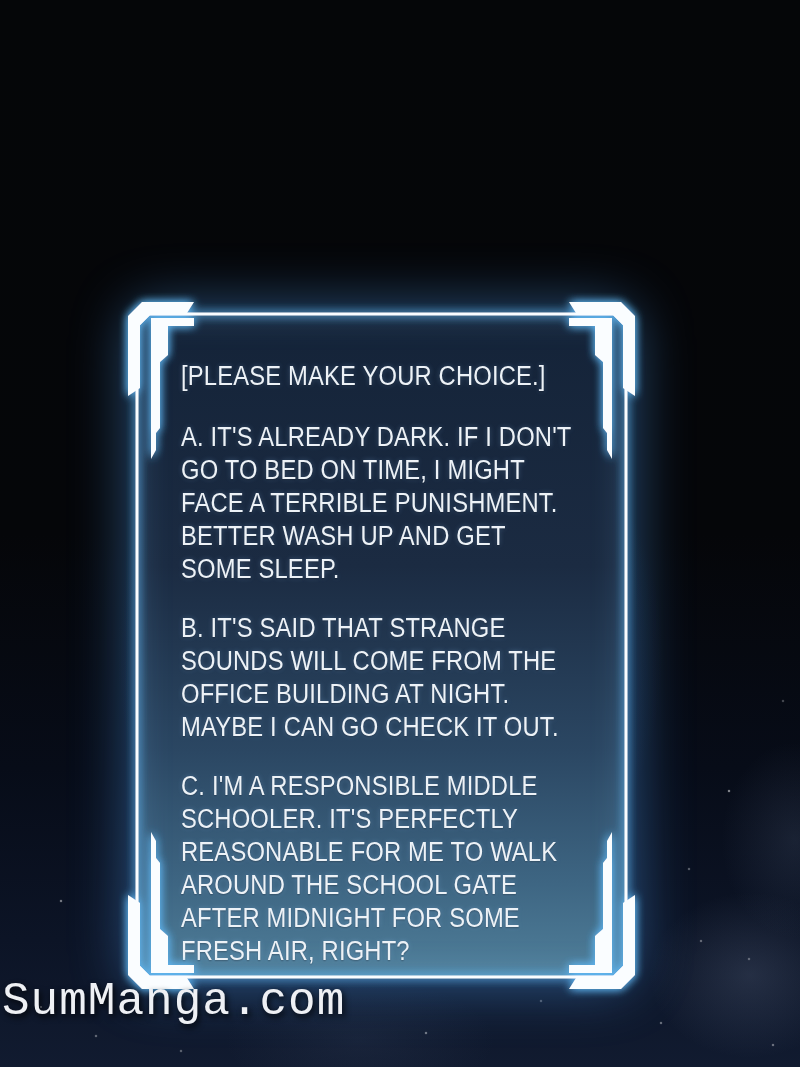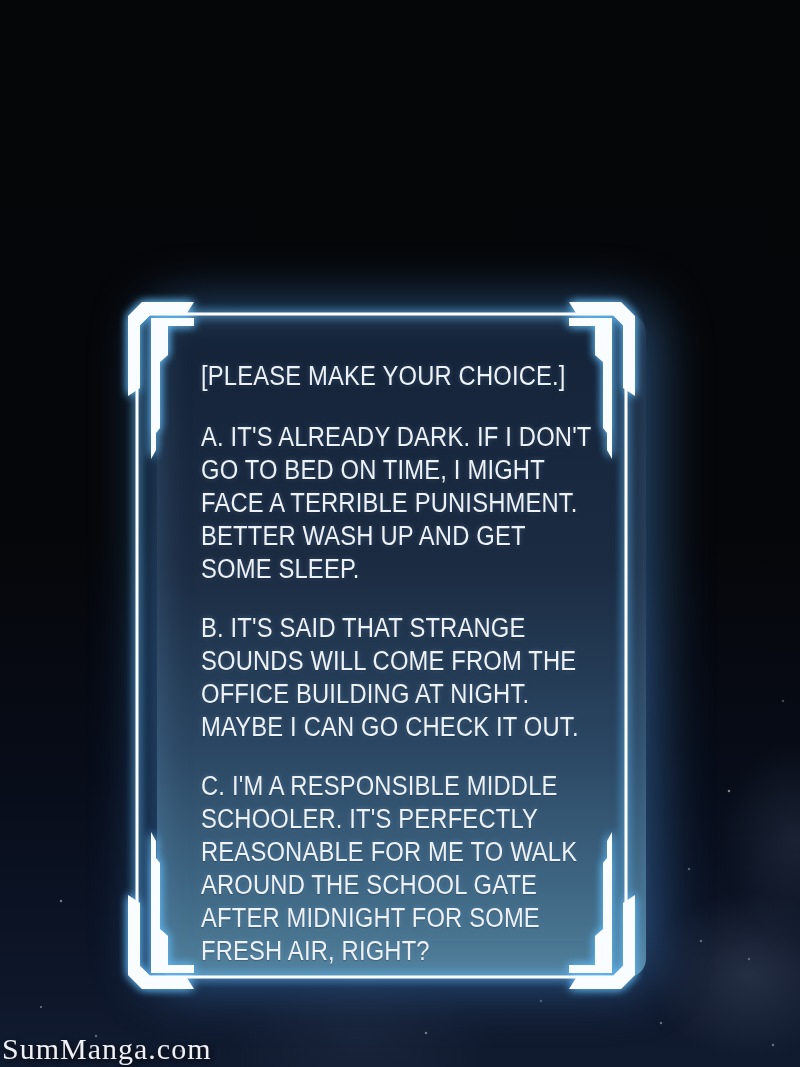--- a/index.html
+++ b/index.html
@@ -38,35 +38,34 @@
       748px 958px 1px rgba(255,255,255,.5),
       772px 1044px 1px rgba(255,255,255,.6),
       782px 700px 1px rgba(255,255,255,.4),
       180px 1050px 1px rgba(255,255,255,.5);
   }
   .panel{
     position:absolute;left:137px;top:314px;width:489px;height:663px;z-index:2;
     border-radius:18px;
     background:linear-gradient(180deg,#142338 0%,#1b2b42 38%,#2b4763 66%,#3e6683 86%,#507f9a 100%);
     box-shadow:0 0 55px 10px rgba(80,155,235,.48), inset 0 0 34px rgba(140,205,255,.26);
-    margin-left:20px;
   }
   .dialog-text{
     position:absolute;left:0;top:0;width:560px;padding:46px 0 0 50px;
     transform:scaleX(.88);transform-origin:left top;
     color:#edf2f7;font-size:27px;line-height:33px;letter-spacing:.2px;
     text-shadow:0 0 6px rgba(150,200,255,.30), 0 1px 2px rgba(0,0,0,.35);
   }
   .dialog-title{margin:0 0 28px 0;}
   .choice{white-space:pre-line;margin:0 0 26px 0;cursor:pointer;}
   .frame-svg{position:absolute;left:0;top:0;z-index:3;pointer-events:none;}
   .watermark{
-    position:absolute;left:2px;top:1032px;z-index:4;
-    font-family:Liberation Serif, serif;
-    font-size:30px;color:#eef0f4;letter-spacing:1px;
+    position:absolute;left:2px;top:976px;z-index:4;
+    font-family:Liberation Mono, monospace;
+    font-size:46px;color:#eef0f4;letter-spacing:1px;
     text-shadow:2px 3px 6px rgba(0,0,0,.85);
   }
 </style>
 </head>
 <body>
 
 <div class="stage">
 
   <div class="halo"></div>
   <div class="cloud c1"></div>

